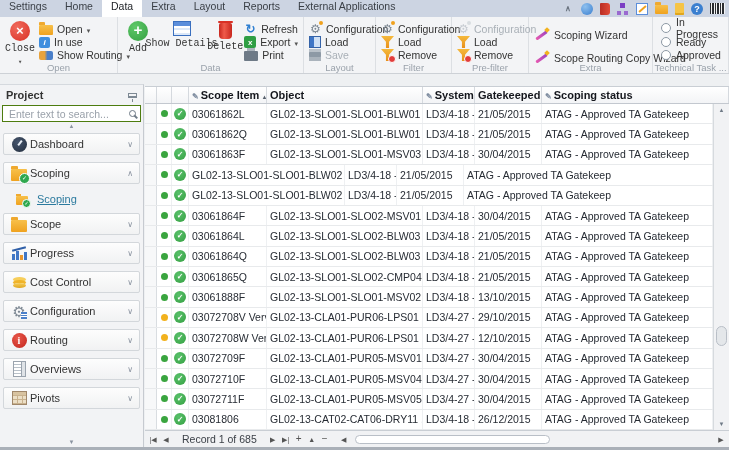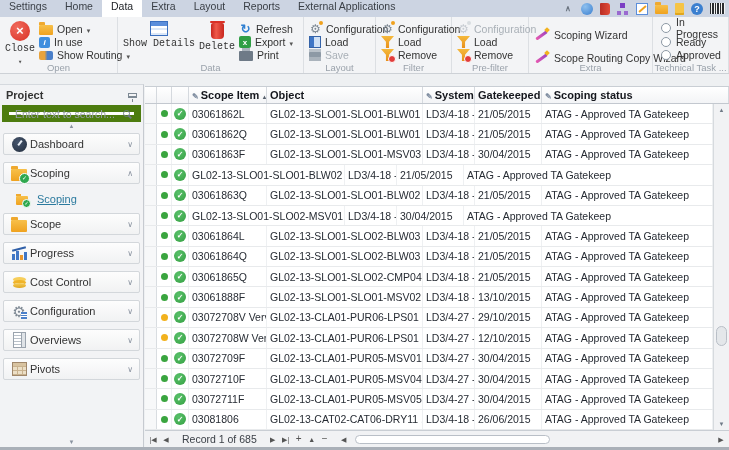--- a/index.html
+++ b/index.html
@@ -82,21 +82,21 @@
 
   
   .workspace{position:absolute;top:74px;left:0;right:0;bottom:3px;background:#eef0f2;}
   .bottomstrip{position:absolute;left:0;right:0;bottom:0;height:3px;background:#aab0b8;}
 
   
   .sidebar{position:absolute;left:0;top:10px;bottom:0;width:144px;background:#f2f3f5;border-right:1px solid #c6cad0;border-top:1px solid #d5d9de;display:flex;flex-direction:column;}
   .sb-head{height:20px;display:flex;align-items:center;justify-content:space-between;padding:0 6px;font-size:11px;font-weight:bold;color:#333;}
   .pin{width:9px;height:5px;border:1px solid #7d8893;border-bottom-width:2px;position:relative;}
   .pin::after{content:'';position:absolute;left:3px;top:5px;width:1px;height:3px;background:#7d8893;}
-  .sb-search{margin:0 2px;height:17px;background:#fff;border:7px solid #4d7c0f;display:flex;align-items:center;padding:0 4px;gap:3px;}
+  .sb-search{margin:0 2px;height:17px;background:#fff;border:1px solid #4d7c0f;display:flex;align-items:center;padding:0 4px;gap:3px;}
   .sb-search input{flex:1;border:none;outline:none;font-size:10.5px;color:#444;font-family:"Liberation Sans",sans-serif;background:transparent;min-width:0;}
   .sb-search input::placeholder{color:#9aa1aa;}
   .mag{width:7px;height:7px;border:1.5px solid #6f7a86;border-radius:50%;position:relative;flex:none;}
   .mag::after{content:'';position:absolute;width:4px;height:1.5px;background:#6f7a86;transform:rotate(45deg);right:-3px;bottom:-1px;}
   .sb-scroll{height:9px;text-align:center;font-size:6px;color:#8a93a0;line-height:9px;}
   .sb-items{flex:1;padding:2px 3px 0;overflow:hidden;}
   .sb-item{height:22px;background:linear-gradient(#fdfdfd,#f1f2f3);border:1px solid #d3d7db;border-radius:2px;display:flex;align-items:center;padding:0 6px 0 4px;margin-bottom:7px;font-size:11px;color:#333;}
   .sb-ic{width:22px;display:flex;align-items:center;justify-content:center;flex:none;}
   .chev{margin-left:auto;font-size:8px;color:#8a93a0;}
   .chev-down::before{content:'\2228';}
@@ -251,20 +251,24 @@
             <span class="ic ic-routing"></span>
             <span>Show Routing</span>
             <span class="dd"></span>
           </div>
       </div>
       <div class="rcaption">Open</div>
     </div>
 
     <div class="rgroup g-data">
       <div class="bigbtn">
+        <span class="ic ic-add"></span>
+        <span class="lbl">Add</span>
+      </div>
+      <div class="bigbtn">
         <span class="ic ic-details"></span>
         <span class="lbl">Show Details</span>
       </div>
       <div class="bigbtn">
         <span class="ic ic-trash"></span>
         <span class="lbl">Delete</span>
       </div>
       <div class="stack">
         <div class="srow">
             <span class="ic ic-refresh"></span>
@@ -440,20 +444,27 @@
           </div>
 
           <div class="sb-item">
             <span class="sb-ic">
               <span class="ico-config"></span>
             </span>
             <span>Configuration</span>
             <span class="chev chev-down"></span>
           </div>
 
+          <div class="sb-item">
+            <span class="sb-ic">
+              <span class="ico-routing"></span>
+            </span>
+            <span>Routing</span>
+            <span class="chev chev-down"></span>
+          </div>
 
           <div class="sb-item">
             <span class="sb-ic">
               <span class="ico-overviews"></span>
             </span>
             <span>Overviews</span>
             <span class="chev chev-down"></span>
           </div>
 
           <div class="sb-item">
@@ -556,35 +567,35 @@
           </div>
 
           <div class="grow">
             <div class="gcell c0"></div>
             <div class="gcell c1">
               <span class="dot dot-green"></span>
             </div>
             <div class="gcell c2">
               <span class="chk"></span>
             </div>
-            <div class="gcell c3">03061863Q</div>
             <div class="gcell c4">GL02-13-SLO01-SLO01-BLW02 ...</div>
             <div class="gcell c5">LD3/4-18 -...</div>
             <div class="gcell c6">21/05/2015</div>
             <div class="gcell c7">ATAG - Approved TA Gatekeep</div>
           </div>
 
           <div class="grow">
             <div class="gcell c0"></div>
             <div class="gcell c1">
               <span class="dot dot-green"></span>
             </div>
             <div class="gcell c2">
               <span class="chk"></span>
             </div>
+            <div class="gcell c3">03061864F</div>
             <div class="gcell c4">GL02-13-SLO01-SLO02-MSV01 ...</div>
             <div class="gcell c5">LD3/4-18 -...</div>
             <div class="gcell c6">30/04/2015</div>
             <div class="gcell c7">ATAG - Approved TA Gatekeep</div>
           </div>
 
           <div class="grow">
             <div class="gcell c0"></div>
             <div class="gcell c1">
               <span class="dot dot-green"></span>
@@ -723,21 +734,21 @@
             <div class="gcell c0"></div>
             <div class="gcell c1">
               <span class="dot dot-green"></span>
             </div>
             <div class="gcell c2">
               <span class="chk"></span>
             </div>
             <div class="gcell c3">03081806</div>
             <div class="gcell c4">GL02-13-CAT02-CAT06-DRY11 ...</div>
             <div class="gcell c5">LD3/4-18 -...</div>
-            <div class="gcell c6">26/06/2015</div>
+            <div class="gcell c6">26/12/2015</div>
             <div class="gcell c7">ATAG - Approved TA Gatekeep</div>
           </div>
 
       </div>
 
       <div class="gnav">
         <span class="nbtn b-first"></span>
         <span class="nbtn b-prev"></span>
         <span class="rec-label">Record 1 of 685</span>
         <span class="nbtn b-next"></span>

